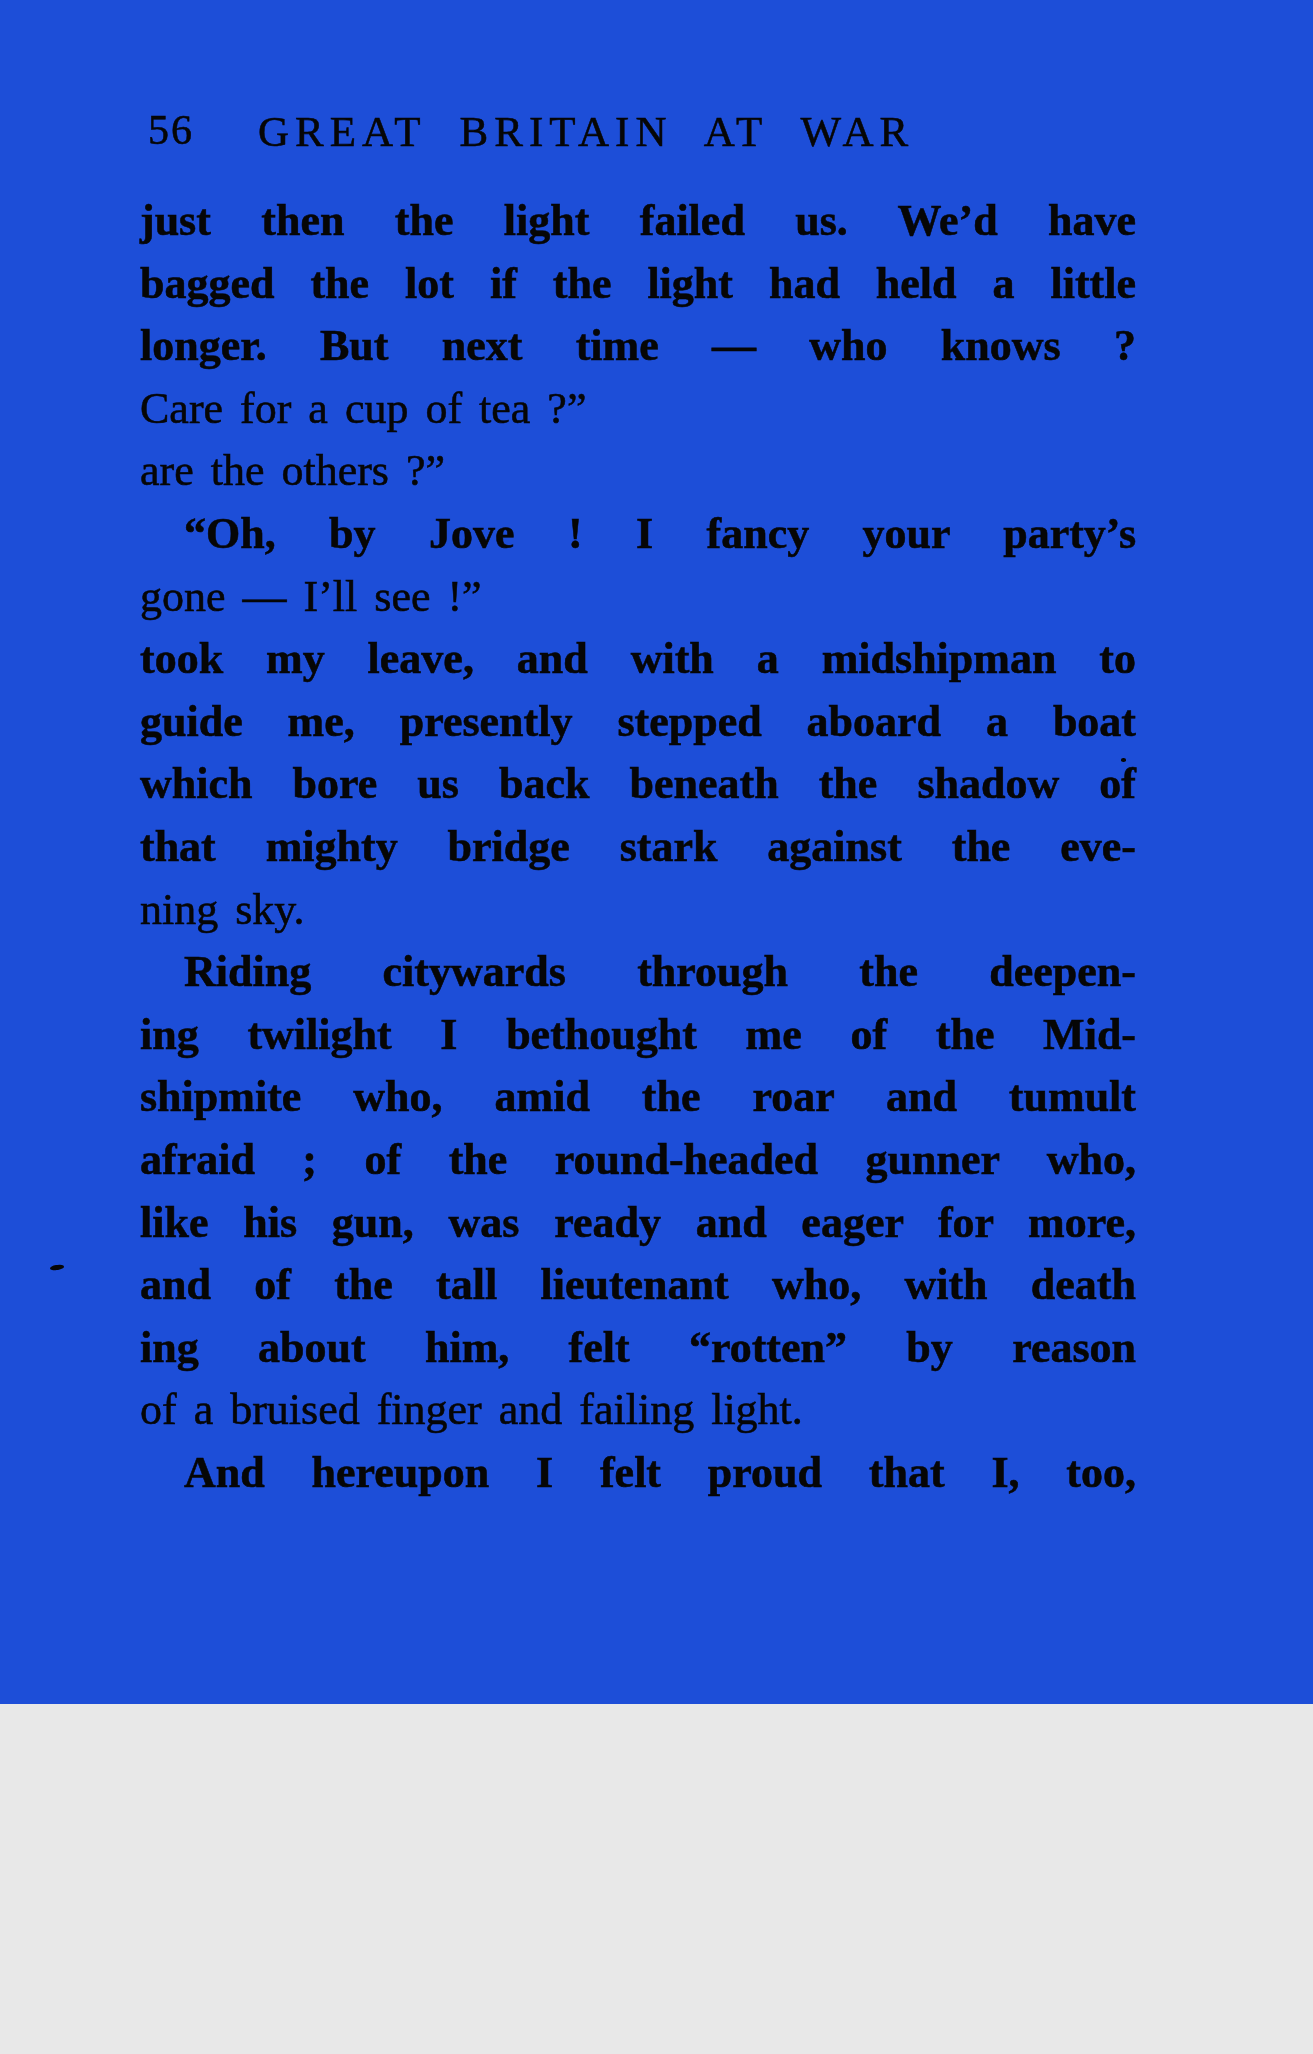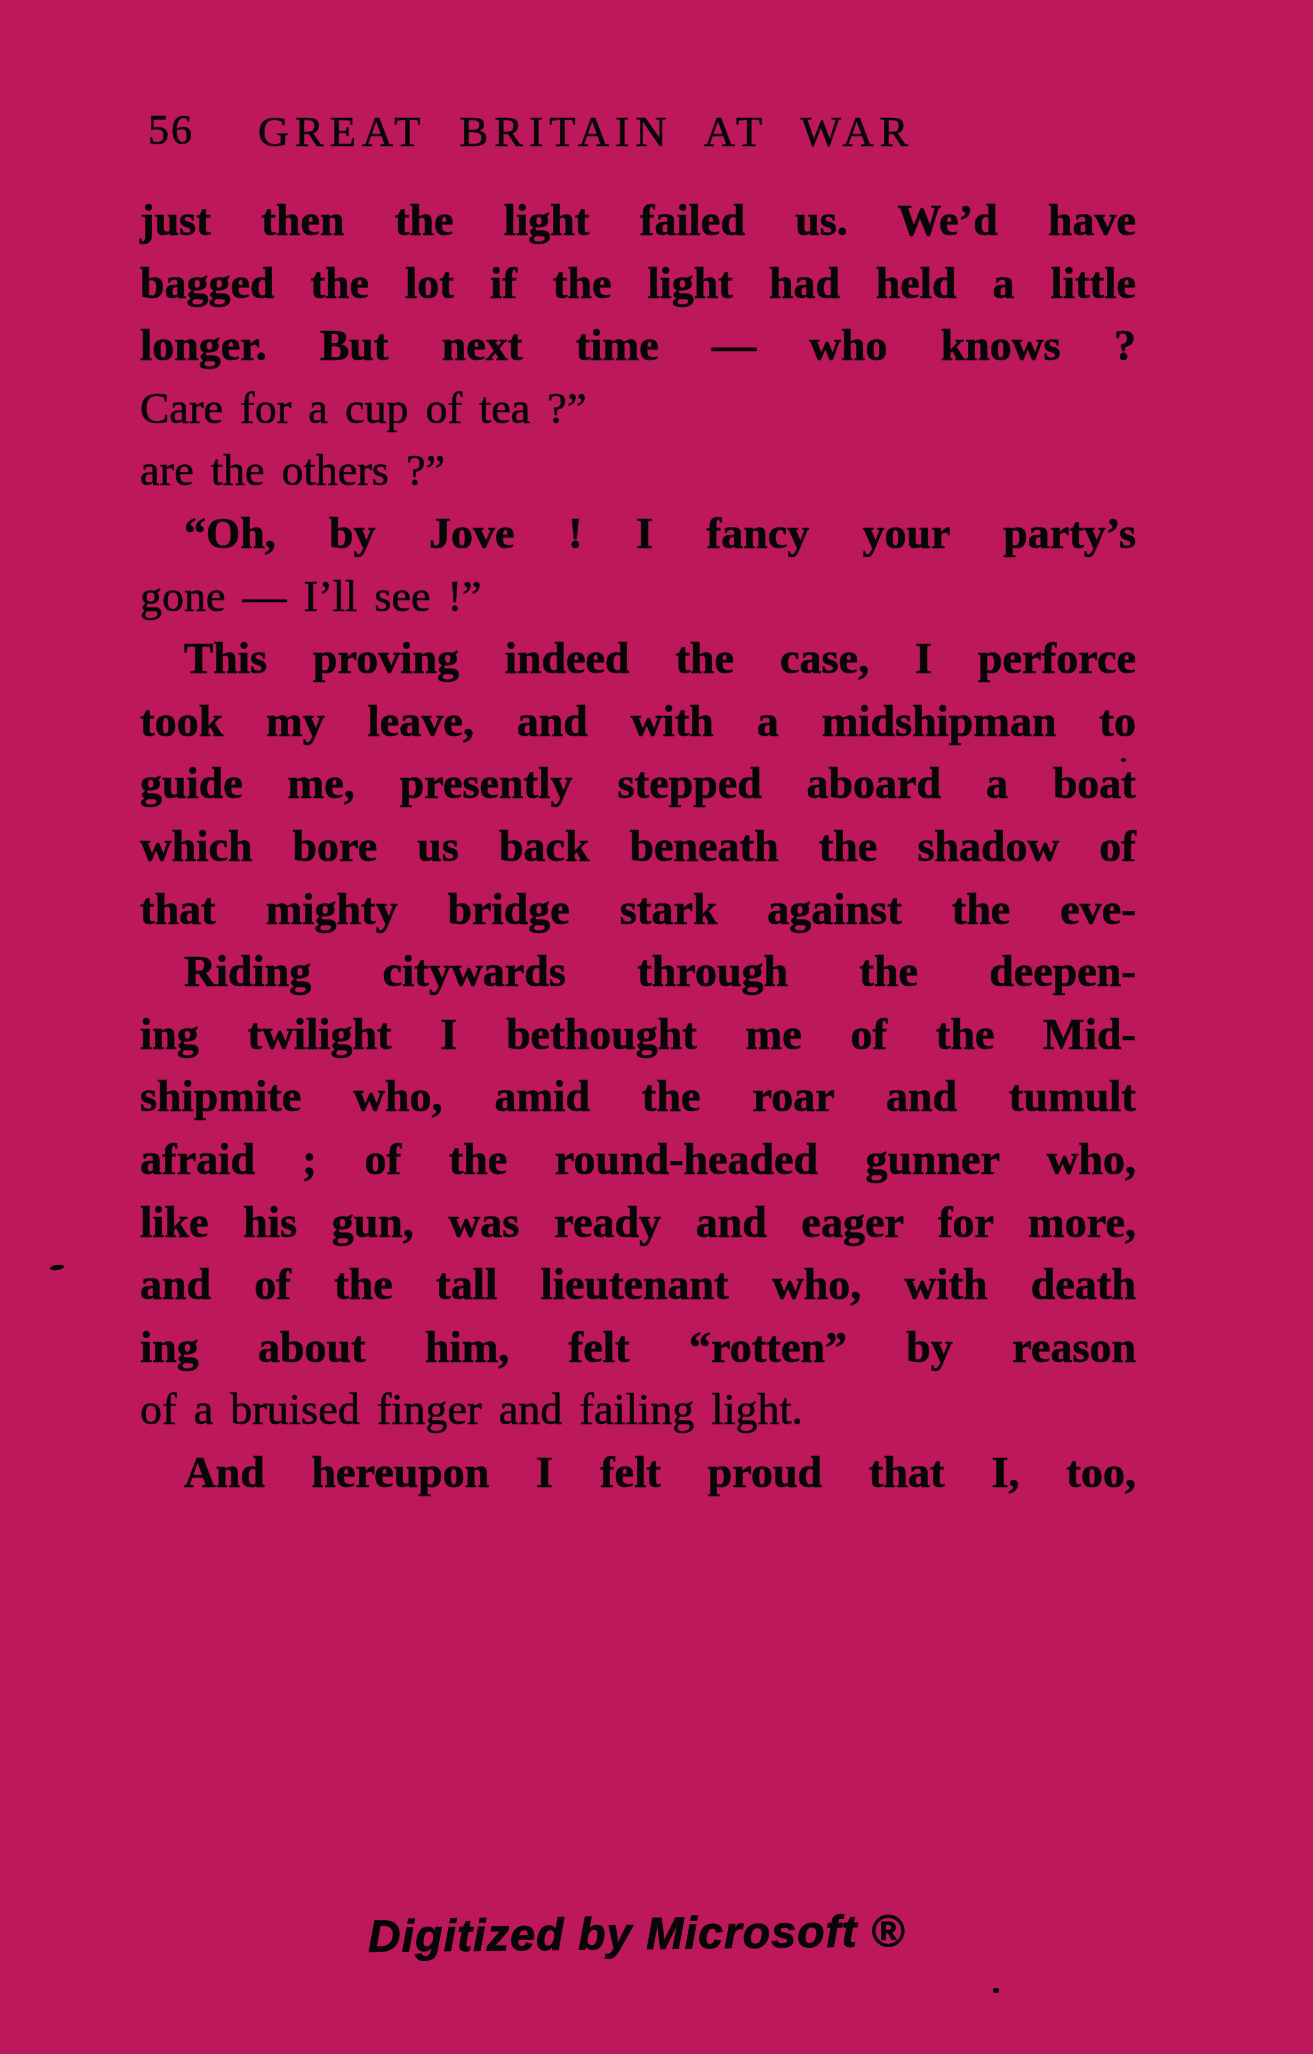--- a/index.html
+++ b/index.html
@@ -1,20 +1,20 @@
 <!DOCTYPE html>
 <html><head>
 <meta charset="utf-8">
 <style>
   html, body { margin: 0; padding: 0; background: #e8e8e8; }
   .page {
     position: relative;
     width: 1313px;
-    height: 2054px;
-    background: #be185d;
+    height: 1704px;
+    background: #1d4ed8;
     margin: 0 auto;
     overflow: hidden;
     color: #060606;
     font-family: "Liberation Serif", serif;
     -webkit-text-stroke: 0.55px #060606;
   }
   .header { position: absolute; top: 100px; left: 0; width: 100%; height: 60px; }
   .page-number {
     position: absolute;
     left: 148px; top: 6px;
@@ -75,25 +75,25 @@
   </div>
 
   <div class="body-text">
       <div class="line justify">just then the light failed us.  We’d have</div>
       <div class="line justify">bagged the lot if the light had held a little</div>
       <div class="line justify">longer.  But  next  time — who  knows ?</div>
       <div class="line">Care for a cup of tea ?”</div>
       <div class="line">are the others ?”</div>
       <div class="line indent justify">“Oh,  by  Jove !   I  fancy  your  party’s</div>
       <div class="line">gone — I’ll see !”</div>
-      <div class="line indent justify">This proving indeed the case, I perforce</div>
       <div class="line justify">took my leave, and with a midshipman to</div>
       <div class="line justify">guide me, presently stepped aboard a boat</div>
       <div class="line justify">which bore us back beneath the shadow of</div>
       <div class="line justify">that mighty bridge stark against the eve-</div>
+      <div class="line">ning sky.</div>
       <div class="line indent justify">Riding  citywards  through  the  deepen-</div>
       <div class="line justify">ing twilight I bethought me of the Mid-</div>
       <div class="line justify">shipmite who, amid the roar and tumult</div>
       <div class="line justify">afraid ;  of the round-headed gunner who,</div>
       <div class="line justify">like his gun, was ready and eager for more,</div>
       <div class="line justify">and of the tall lieutenant who, with death</div>
       <div class="line justify">ing  about  him,  felt  “rotten”  by  reason</div>
       <div class="line">of a bruised finger and failing light.</div>
       <div class="line indent justify">And hereupon I felt proud that I, too,</div>
     </div>

